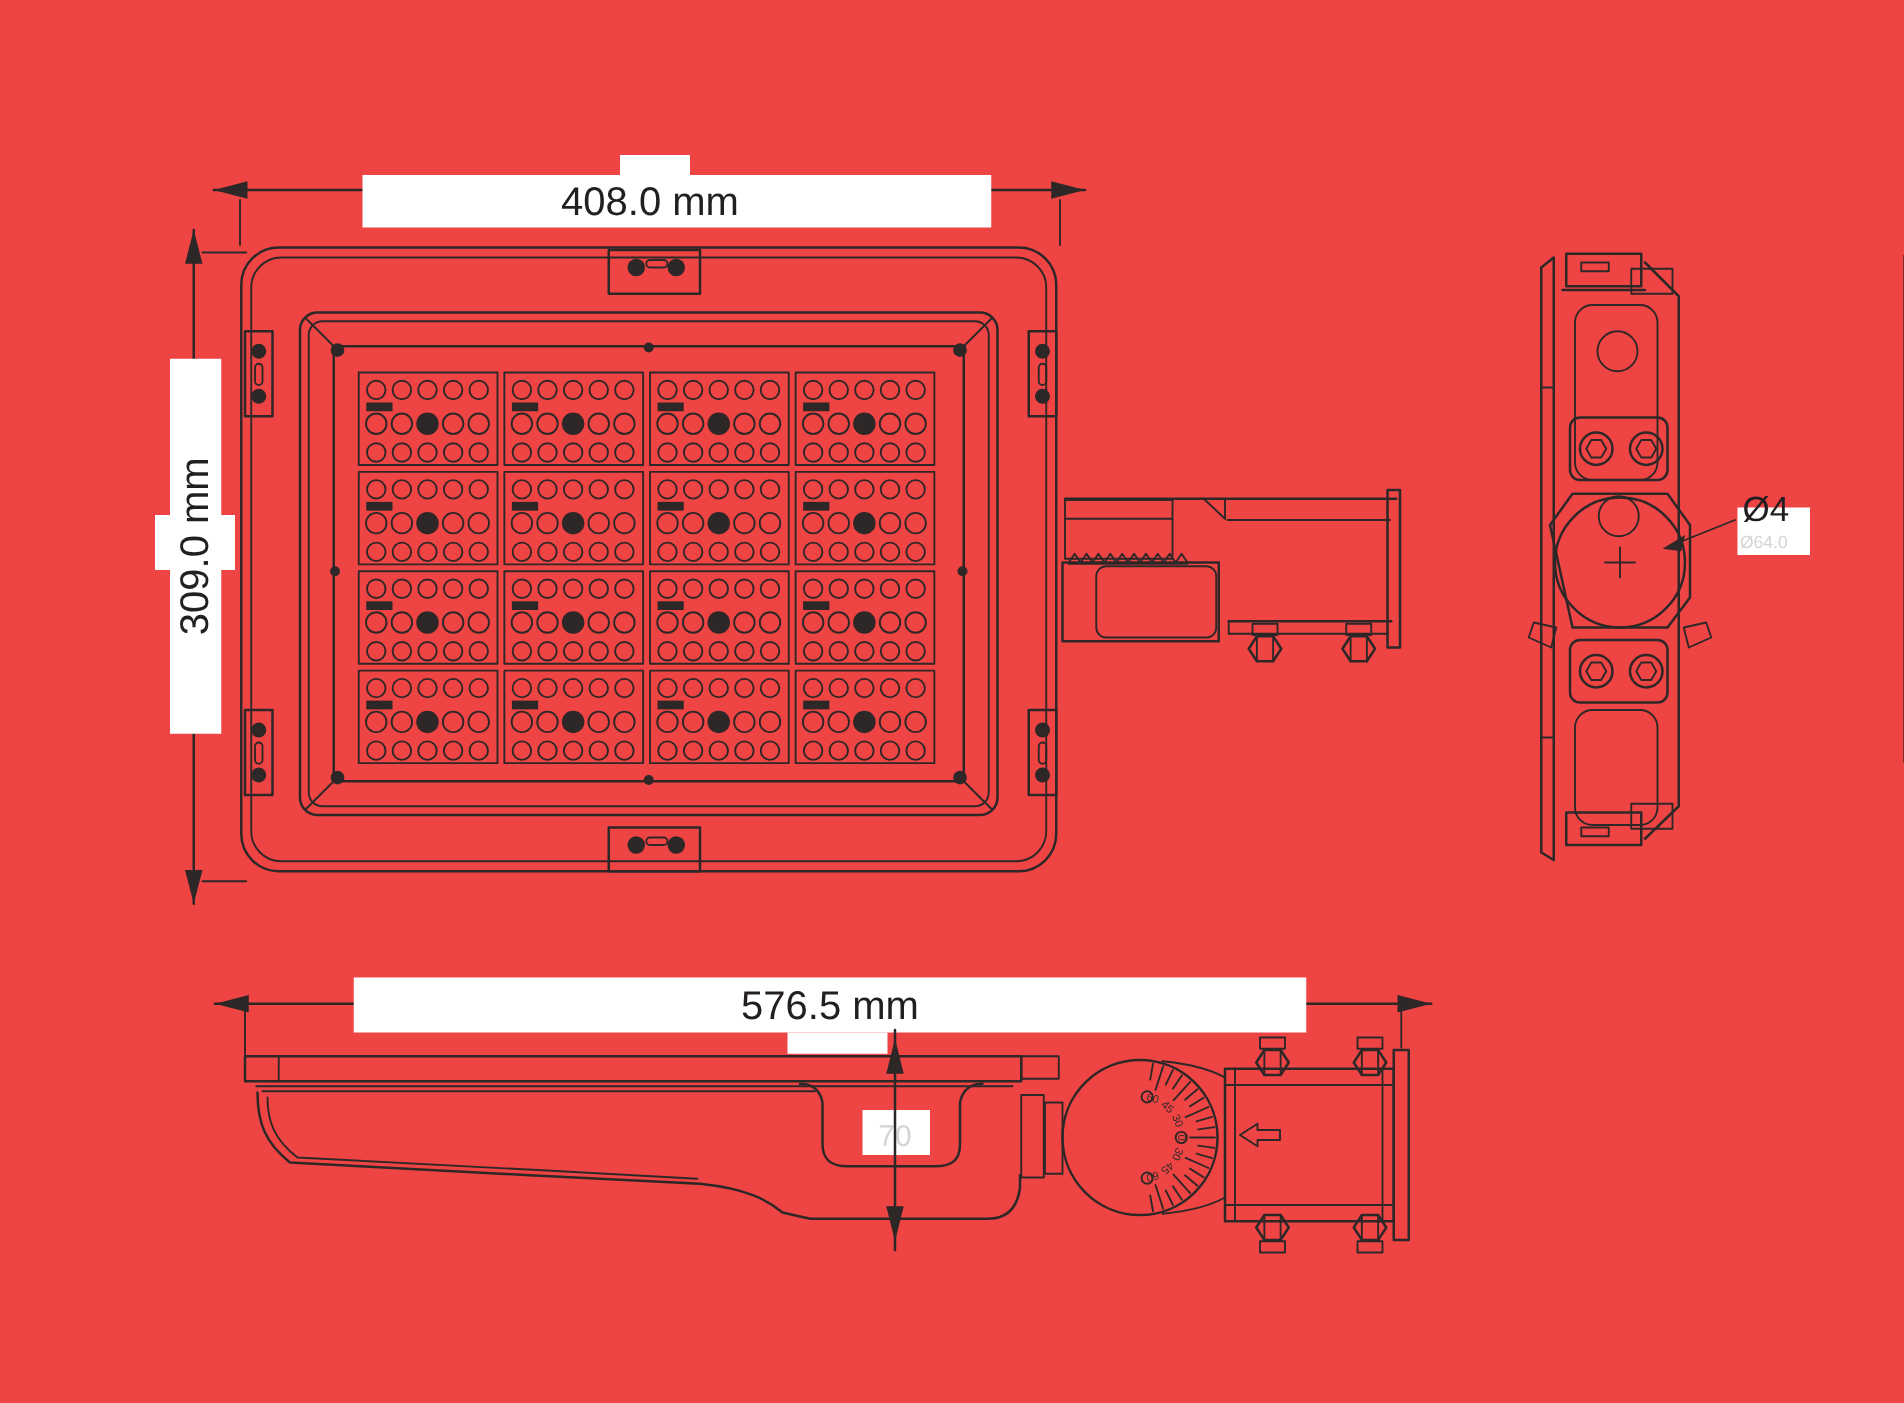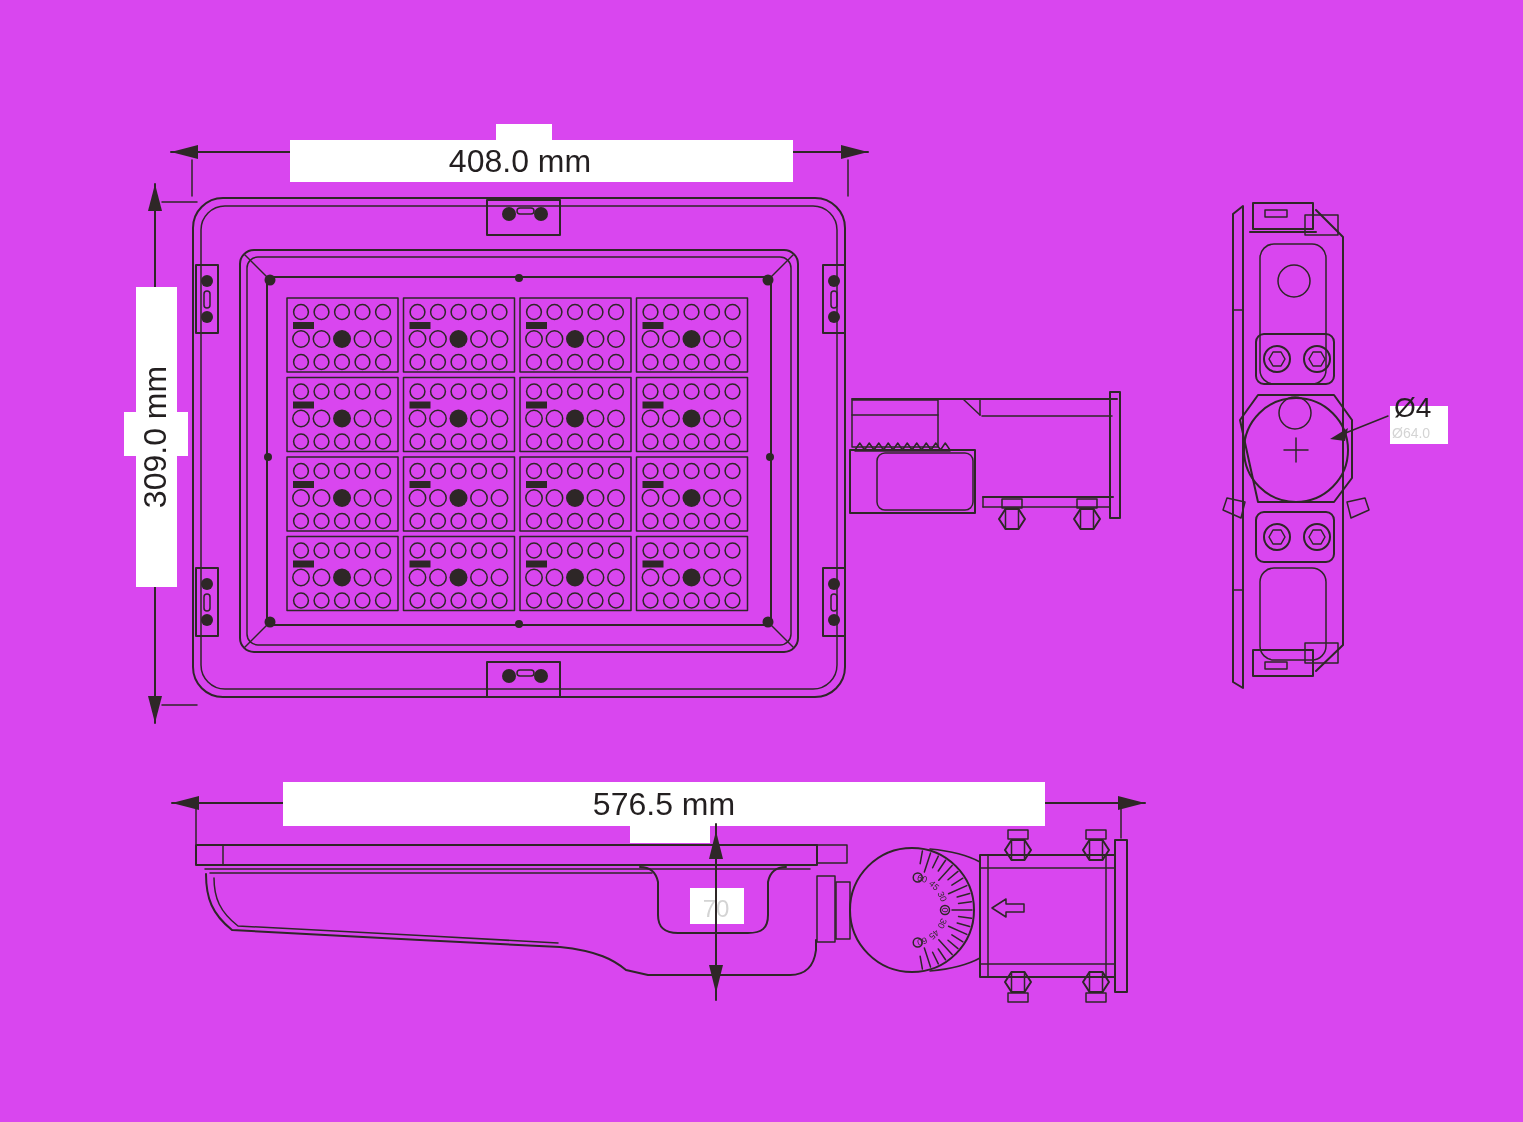--- a/index.html
+++ b/index.html
@@ -1,16 +1,16 @@
 <!DOCTYPE html>
 <html><head>
 <meta charset="utf-8">
 <style>
   html,body{margin:0;padding:0;background:#000;}
-  .stage{position:relative;width:1523px;height:1122px;background:#d946ef;overflow:hidden;
+  .stage{position:relative;width:1523px;height:1122px;background:#ef4444;overflow:hidden;
          font-family:"Liberation Sans", sans-serif;}
   svg{position:absolute;left:0;top:0;}
   svg *{vector-effect:non-scaling-stroke;}
   .ln{fill:none;stroke:#2e2727;stroke-width:2;stroke-linejoin:round;stroke-linecap:round;}
   .lnf{fill:none;stroke:#2e2727;stroke-width:1.5;stroke-linejoin:round;stroke-linecap:round;}
   .fill{fill:#2e2727;stroke:none;}
   .wbox{fill:#ffffff;stroke:none;}
   .dimtxt{fill:#231f20;font-size:32px;}
   .fainttxt{fill:#d4d4d4;font-size:24px;}
   .dialtxt{fill:#332b2b;font-size:9px;}

